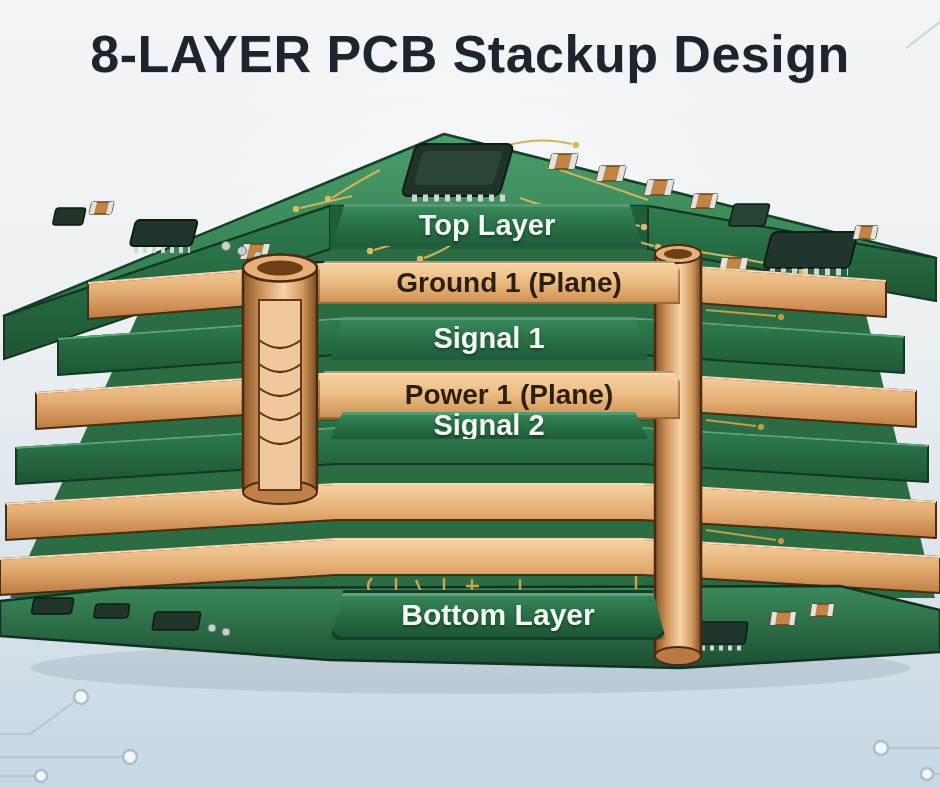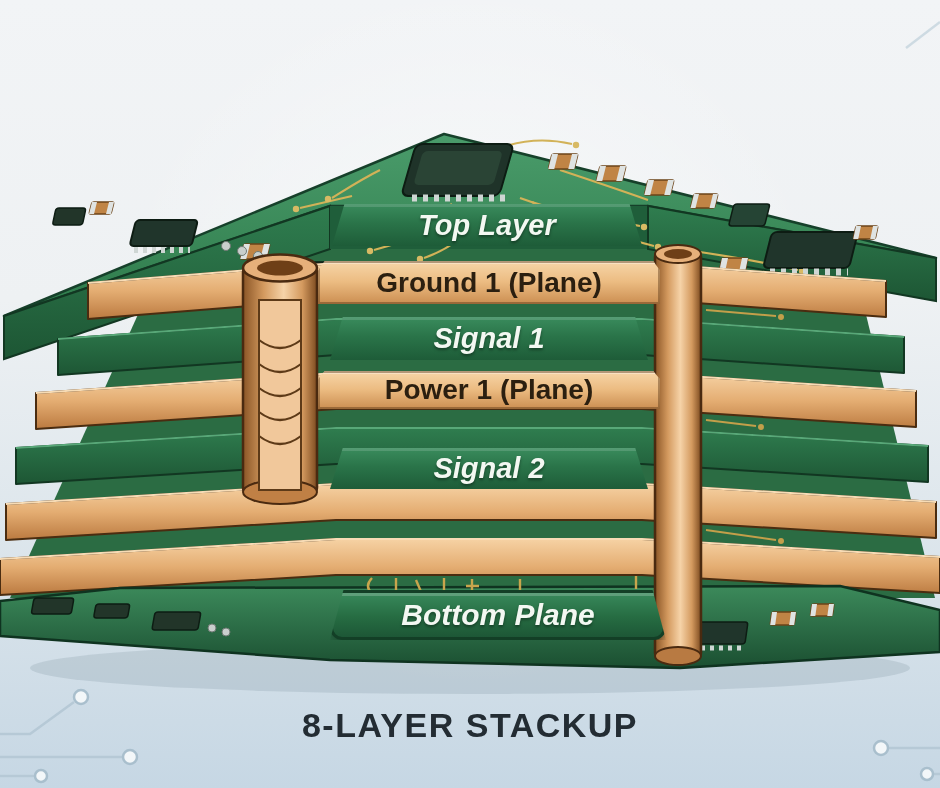--- a/index.html
+++ b/index.html
@@ -24,38 +24,38 @@
   .band{
     position:absolute;display:flex;align-items:center;justify-content:center;
     font-weight:700;white-space:nowrap;
   }
   .band.green{
     background:linear-gradient(180deg,#3a8c5d 0%,#2a7449 45%,#1e5c38 100%);
     color:#f3f8f2;font-size:29px;
     clip-path:polygon(4% 0,96% 0,100% 100%,0 100%);
     text-shadow:0 2px 3px rgba(0,0,0,.38);
     box-shadow:inset 0 3px 0 rgba(255,255,255,.14);
-    font-style:italic;
   }
   .band.copper{
     background:linear-gradient(180deg,#f7d6a9 0%,#ecbc82 48%,#cb8e51 100%);
     color:#2b1f10;font-size:28px;font-weight:800;
     clip-path:polygon(2% 0,98% 0,100% 22%,100% 100%,0 100%,0 22%);
     box-shadow:inset 0 0 0 2px rgba(94,58,24,.45), inset 0 3px 0 rgba(255,255,255,.35);
+    padding-left:20px;
   }
   .band.pill{
     background:linear-gradient(180deg,#38895b 0%,#266c42 55%,#1d5736 100%);
     border:3px solid #133f26;border-radius:12px;font-size:30px;
     box-shadow:inset 0 3px 0 rgba(255,255,255,.2), 0 3px 6px rgba(20,40,30,.35);
   }
   #band-0{left:332px;top:204px;width:310px;height:42px}
   #band-1{left:318px;top:261px;width:342px;height:43px}
   #band-2{left:330px;top:317px;width:318px;height:43px}
-  #band-3{left:318px;top:371px;width:342px;height:38px}
-  #band-4{left:330px;top:448px;width:318px;height:41px}
+  #band-3{left:318px;top:371px;width:342px;height:48px}
+  #band-4{left:330px;top:412px;width:318px;height:27px}
   #band-5{left:318px;top:482px;width:342px;height:41px}
   #band-6{left:318px;top:537px;width:342px;height:41px}
   #band-7{left:330px;top:590px;width:330px;height:44px}
 </style>
 </head>
 <body>
 
 <div id="canvas">
 
   <svg id="art" width="940" height="788" viewBox="0 0 940 788">
@@ -314,34 +314,34 @@
       <ellipse cx="280" cy="268" rx="23" ry="7.5" fill="#6e3f17"></ellipse>
     </g>
     <g>
       <rect x="655" y="252" width="46" height="406" rx="5" fill="url(#viaGradH)" stroke="#4a2a10" stroke-width="2.5"></rect>
       <ellipse cx="678" cy="656" rx="23" ry="9" fill="#b87a42" stroke="#4a2a10" stroke-width="2"></ellipse>
       <ellipse cx="678" cy="254" rx="23" ry="9" fill="#e6b07a" stroke="#4a2a10" stroke-width="2"></ellipse>
       <ellipse cx="678" cy="254" rx="14" ry="5" fill="#6e3f17"></ellipse>
     </g>
   </svg>
 
+  <h1 class="title">8-LAYER PCB Stackup Design</h1>
 
   <div id="band-0" class="band green">
       <span>Top Layer</span>
     </div>
   <div id="band-1" class="band copper">
       <span>Ground 1 (Plane)</span>
     </div>
   <div id="band-2" class="band green">
       <span>Signal 1</span>
     </div>
   <div id="band-3" class="band copper">
       <span>Power 1 (Plane)</span>
     </div>
   <div id="band-4" class="band green">
       <span>Signal 2</span>
     </div>
   <div id="band-7" class="band green pill">
-      <span>Bottom Plane</span>
-    </div>
-
-  <div class="caption">8-LAYER STACKUP</div>
+      <span>Bottom Layer</span>
+    </div>
+
 </div>
 
 </body></html>

